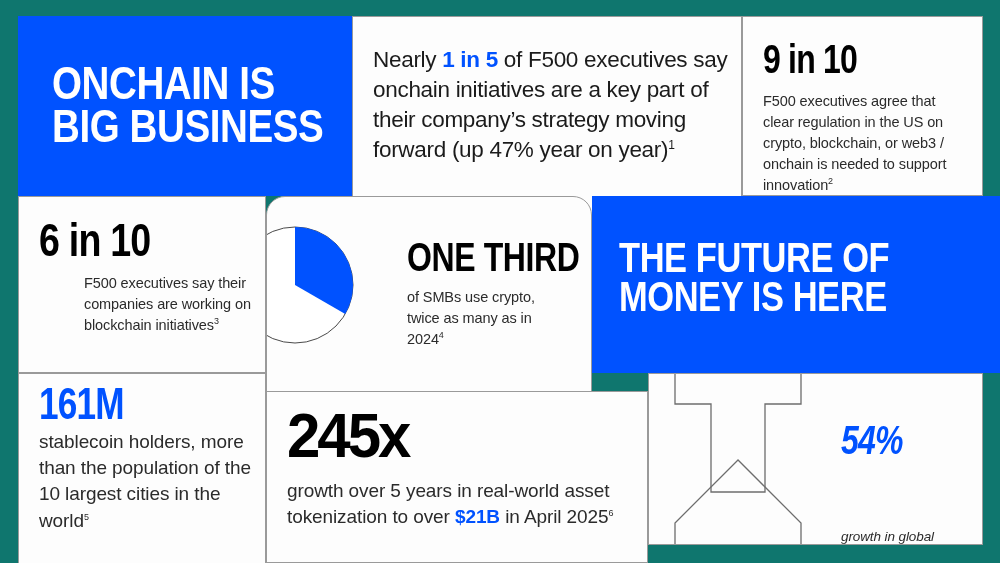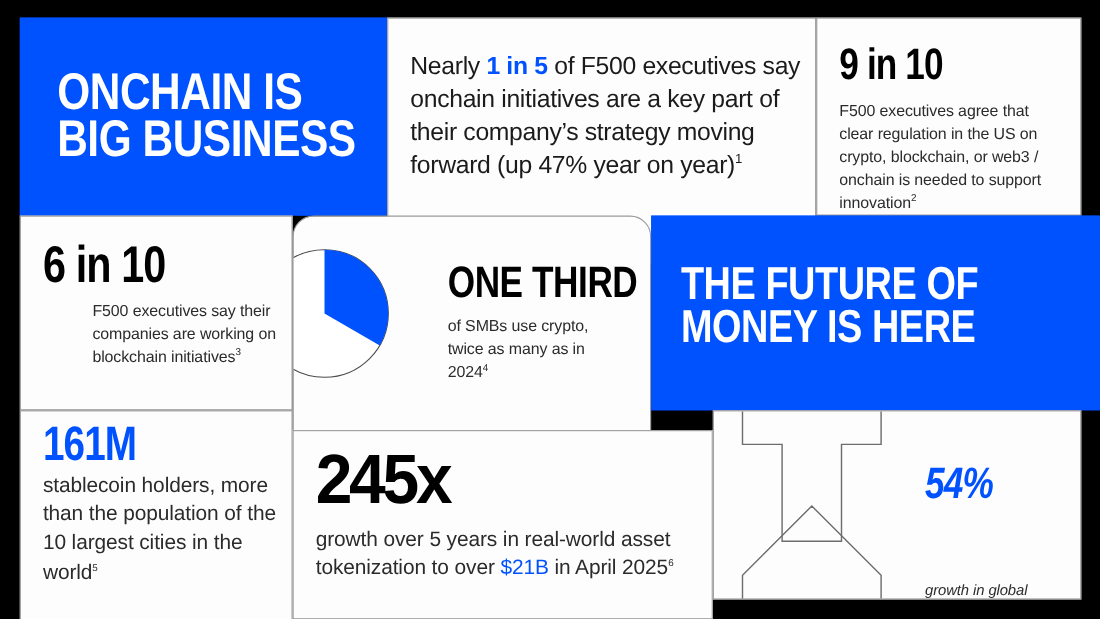--- a/index.html
+++ b/index.html
@@ -11,21 +11,21 @@
     width: 1000px;
     height: 563px;
     font-family: "Liberation Sans", sans-serif;
     overflow: hidden;
   }
 
   #infographic {
     position: relative;
     width: 1000px;
     height: 563px;
-    background: #000000;
+    background: #0f766e;
   }
 
   
   .panel {
     position: absolute;
     box-sizing: border-box;
     background: #fdfdfd;
     border: 1px solid #9a9a9a;
     overflow: hidden;
   }
@@ -66,21 +66,21 @@
   .stat-big.blue-text { color: #0052ff; }
 
   .body-text {
     color: #2b2b2b;
     font-size: 14.5px;
     line-height: 1.45;
     letter-spacing: -0.1px;
   }
   .body-text b, .body-text .accent {
     color: #0052ff;
-    font-weight: 400;
+    font-weight: 700;
   }
   .body-text sup {
     font-size: 9px;
     vertical-align: super;
     line-height: 0;
   }
 
   
   .lede {
     color: #1b1b1b;

